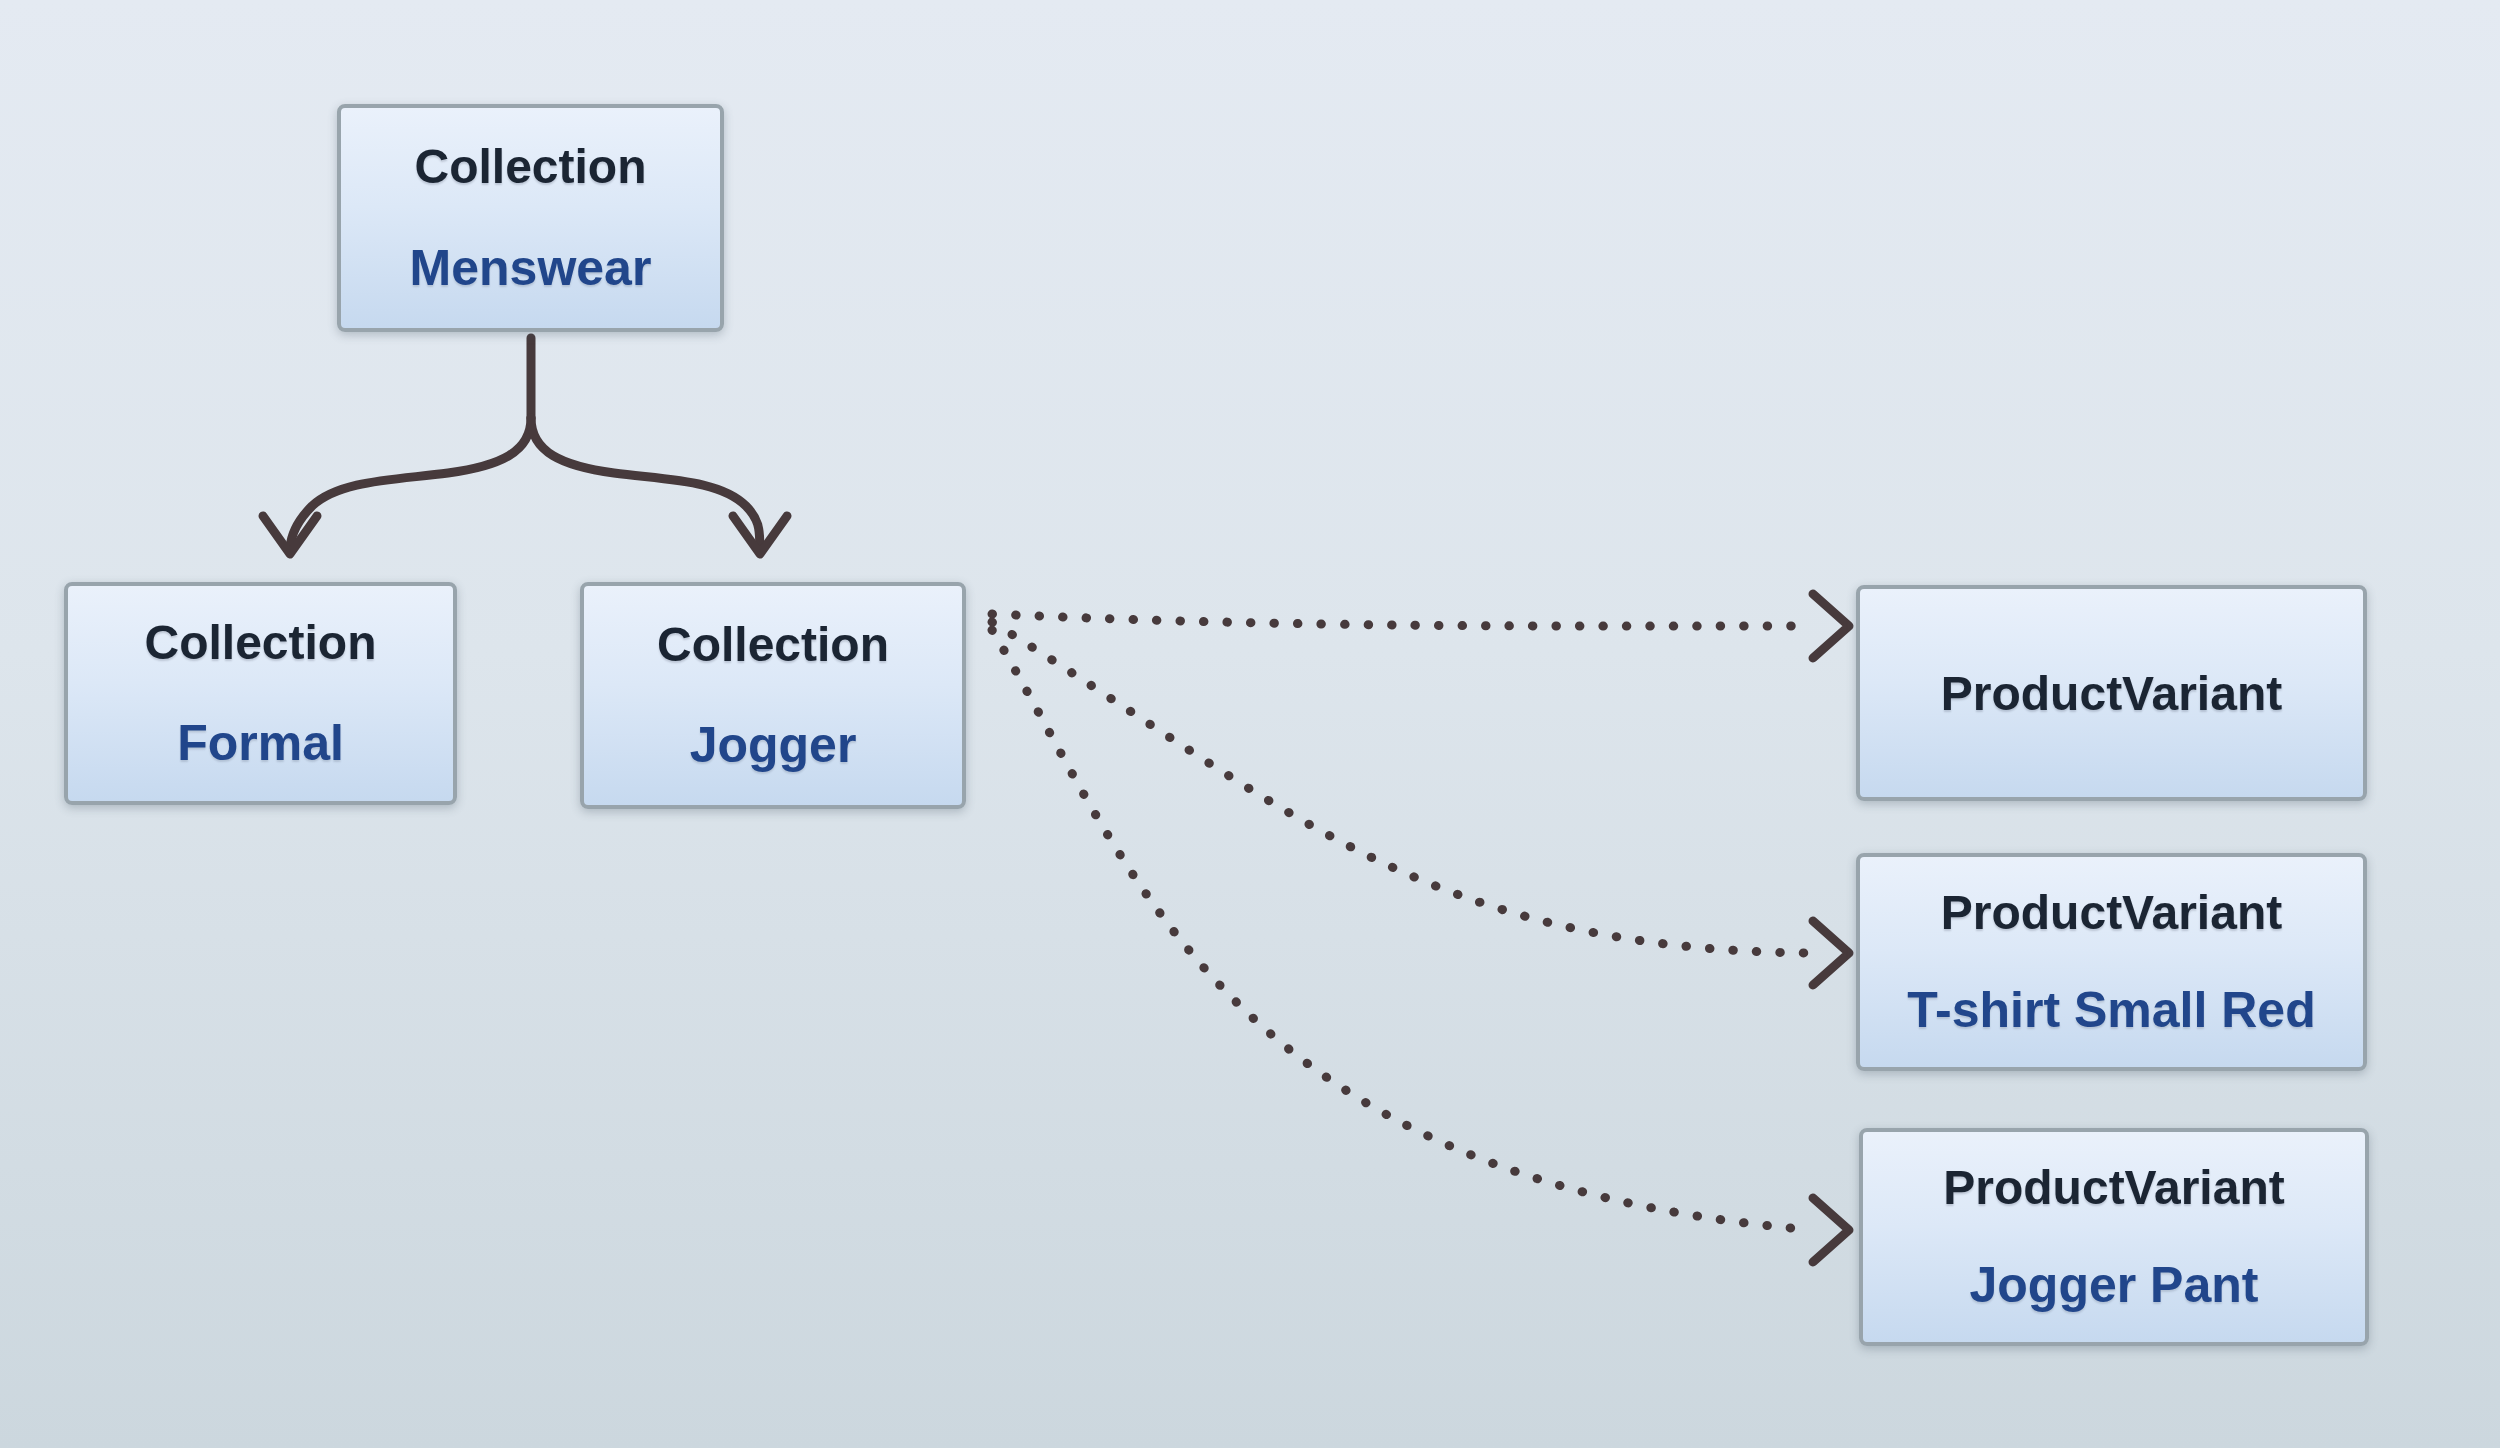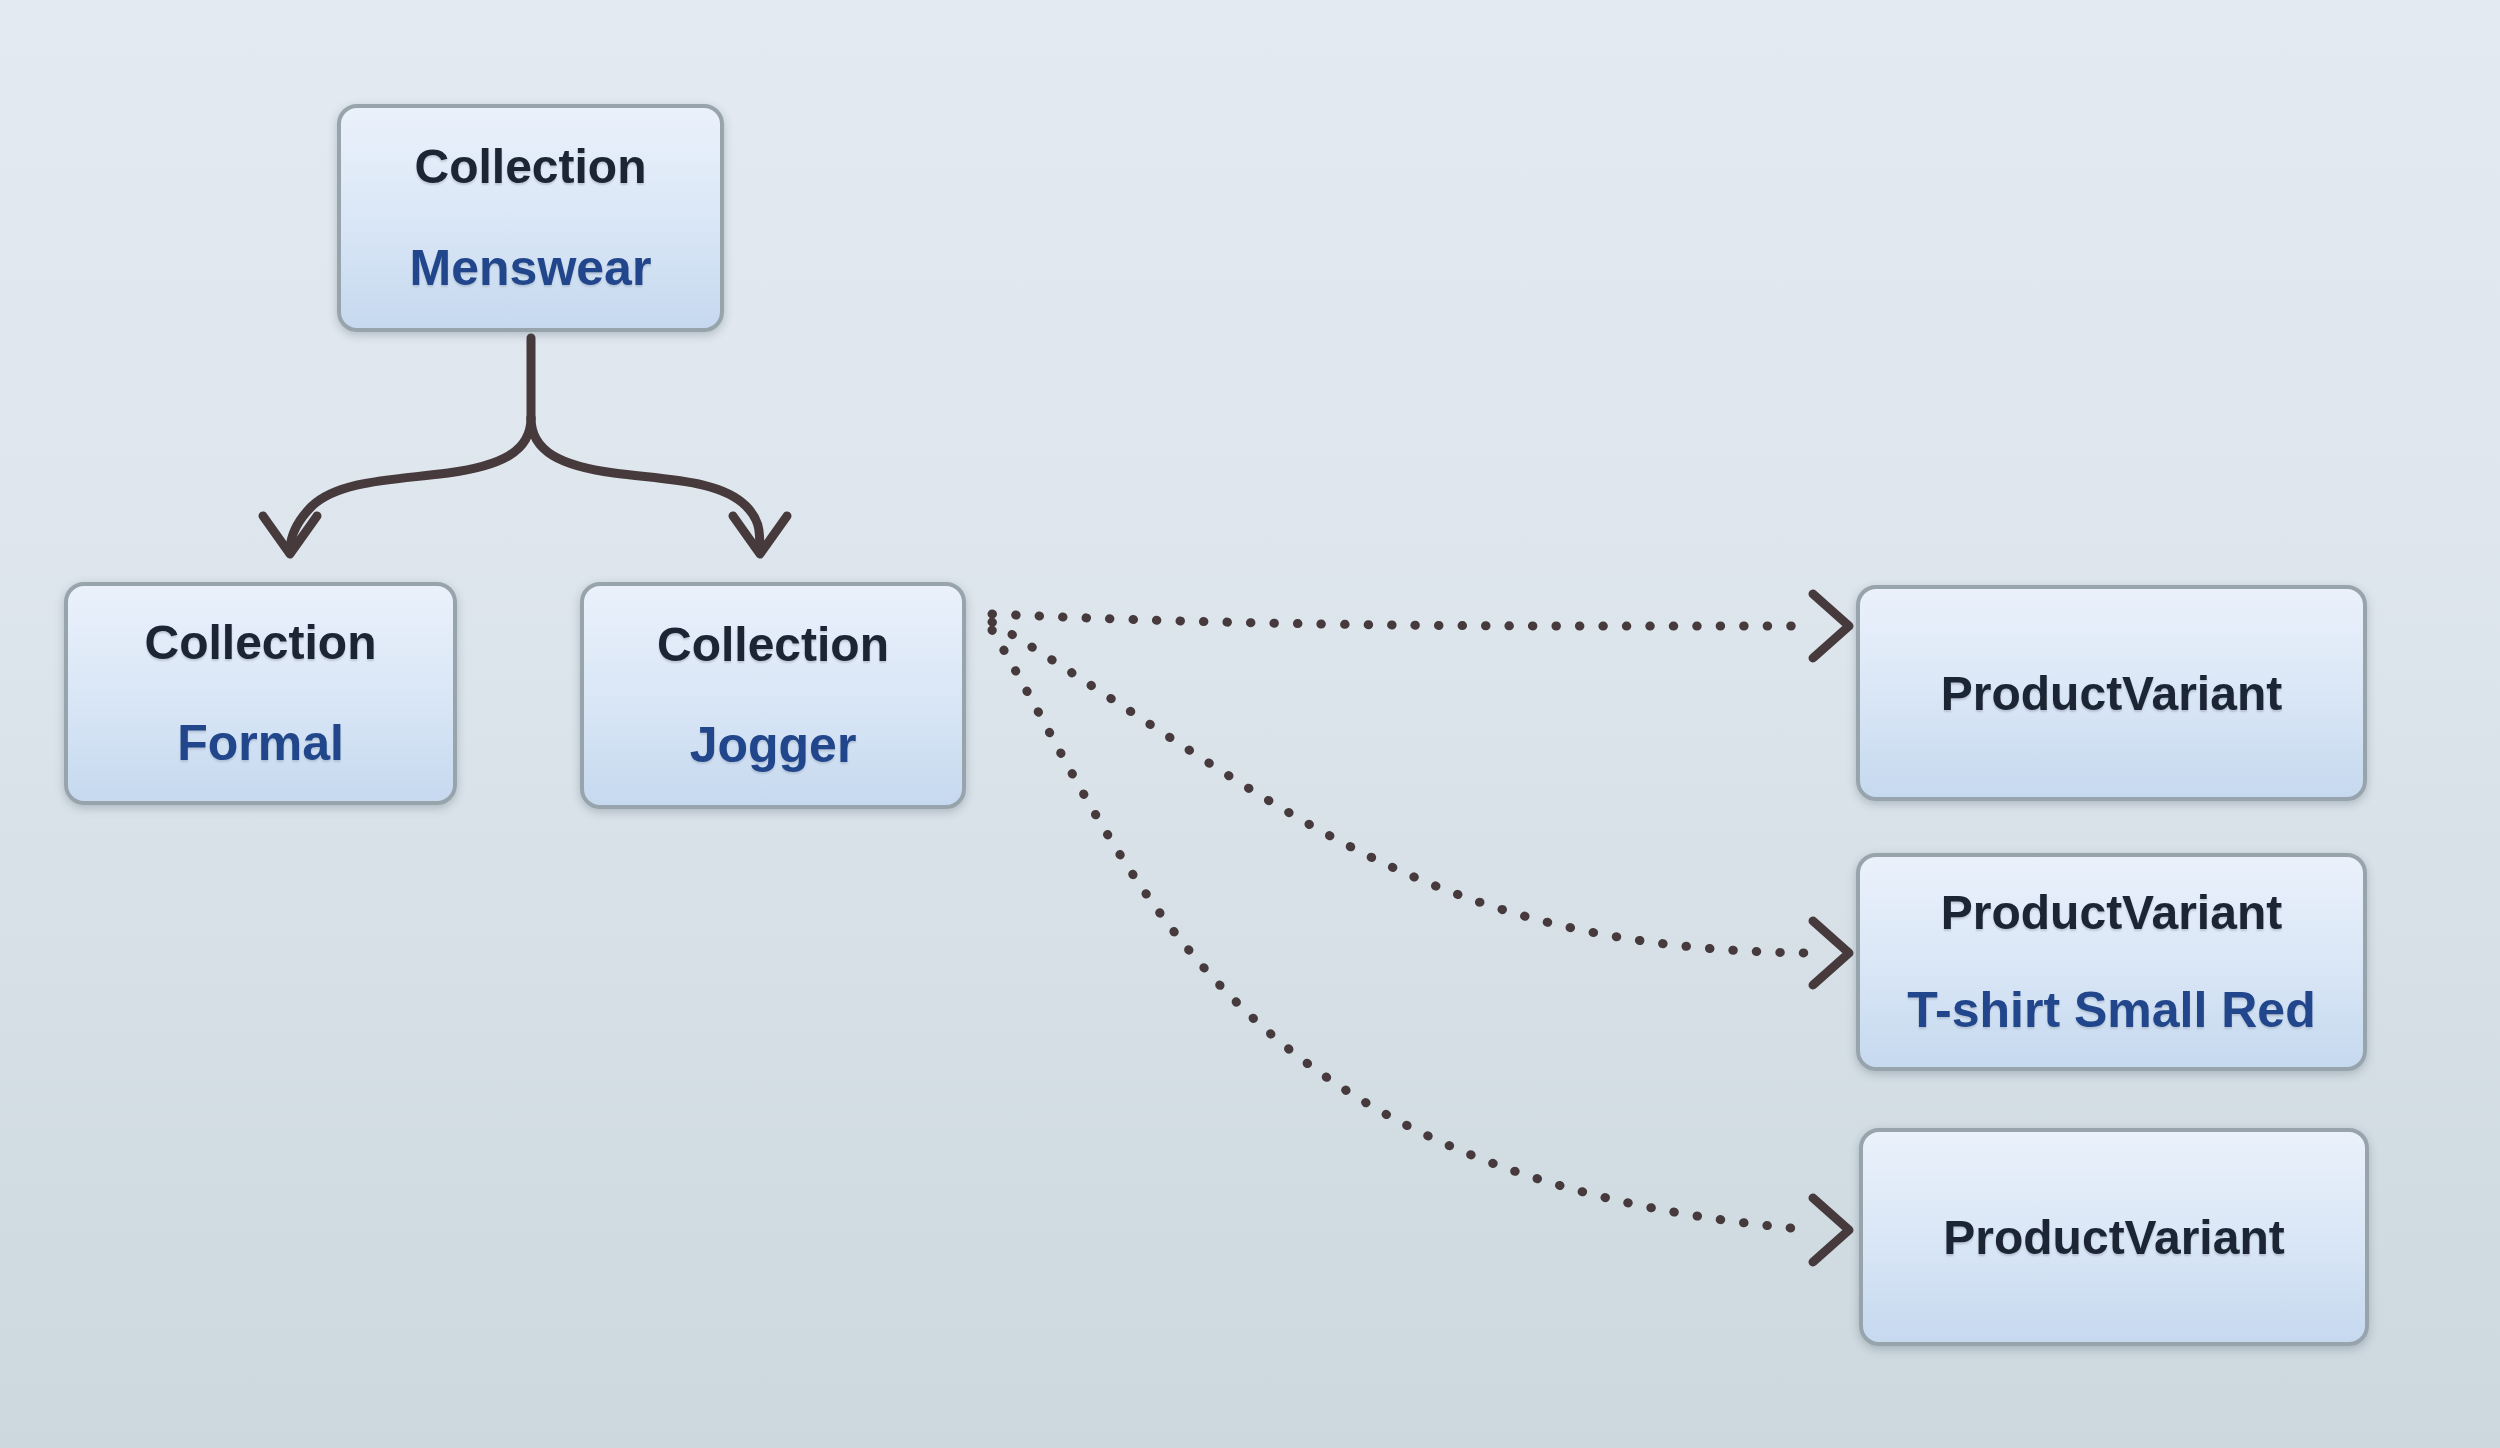--- a/index.html
+++ b/index.html
@@ -35,21 +35,21 @@
     left: 0;
     top: 0;
     width: 2500px;
     height: 1448px;
     pointer-events: none;
   }
   .node {
     position: absolute;
     box-sizing: border-box;
     border: 4px solid var(--node-border);
-    border-radius: 20px;
+    border-radius: 8px;
     background: linear-gradient(180deg, var(--node-fill-top) 0%, var(--node-fill-mid) 45%, var(--node-fill-bottom) 100%);
     box-shadow: 0 3px 10px rgba(70, 85, 100, 0.30);
     display: flex;
     flex-direction: column;
     justify-content: space-evenly;
     align-items: center;
     text-align: center;
     padding: 12px 14px;
   }
   .node-type {
@@ -132,15 +132,16 @@
     <div class="node-type">ProductVariant</div>
   </div>
 
   <div class="node" style="left:1856px; top:853px; width:511px; height:218px;">
     <div class="node-type">ProductVariant</div>
     <div class="node-name">T-shirt Small Red</div>
   </div>
 
   <div class="node" style="left:1859px; top:1128px; width:510px; height:218px;">
     <div class="node-type">ProductVariant</div>
+    <div class="node-name">Jogger Pant</div>
   </div>
 
 </div>
 
 </body></html>

